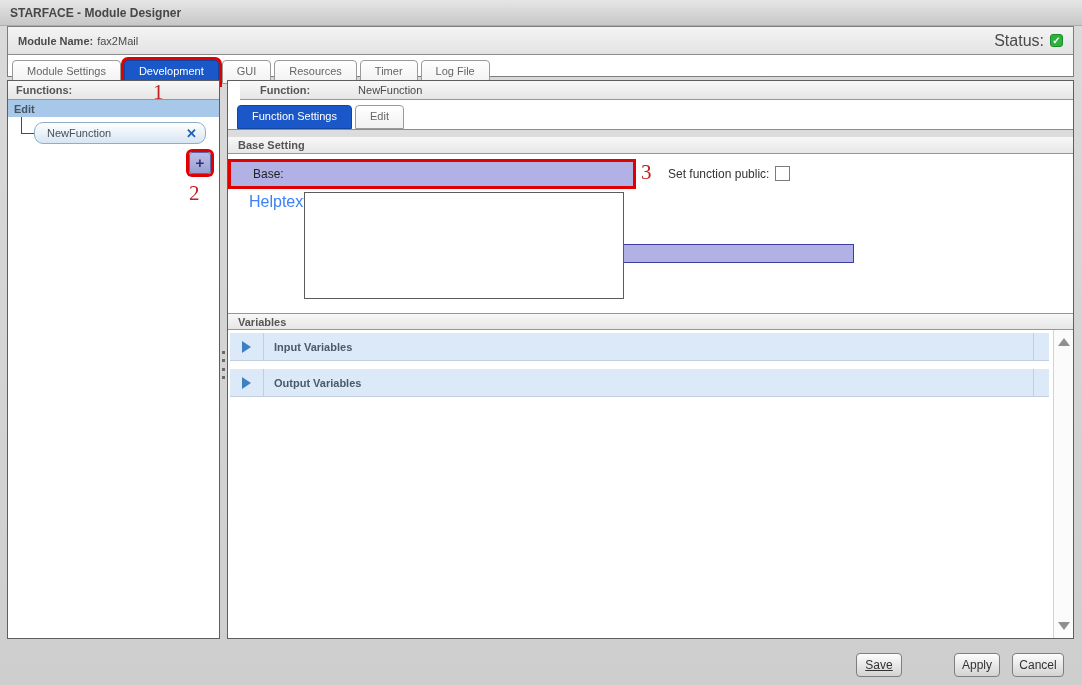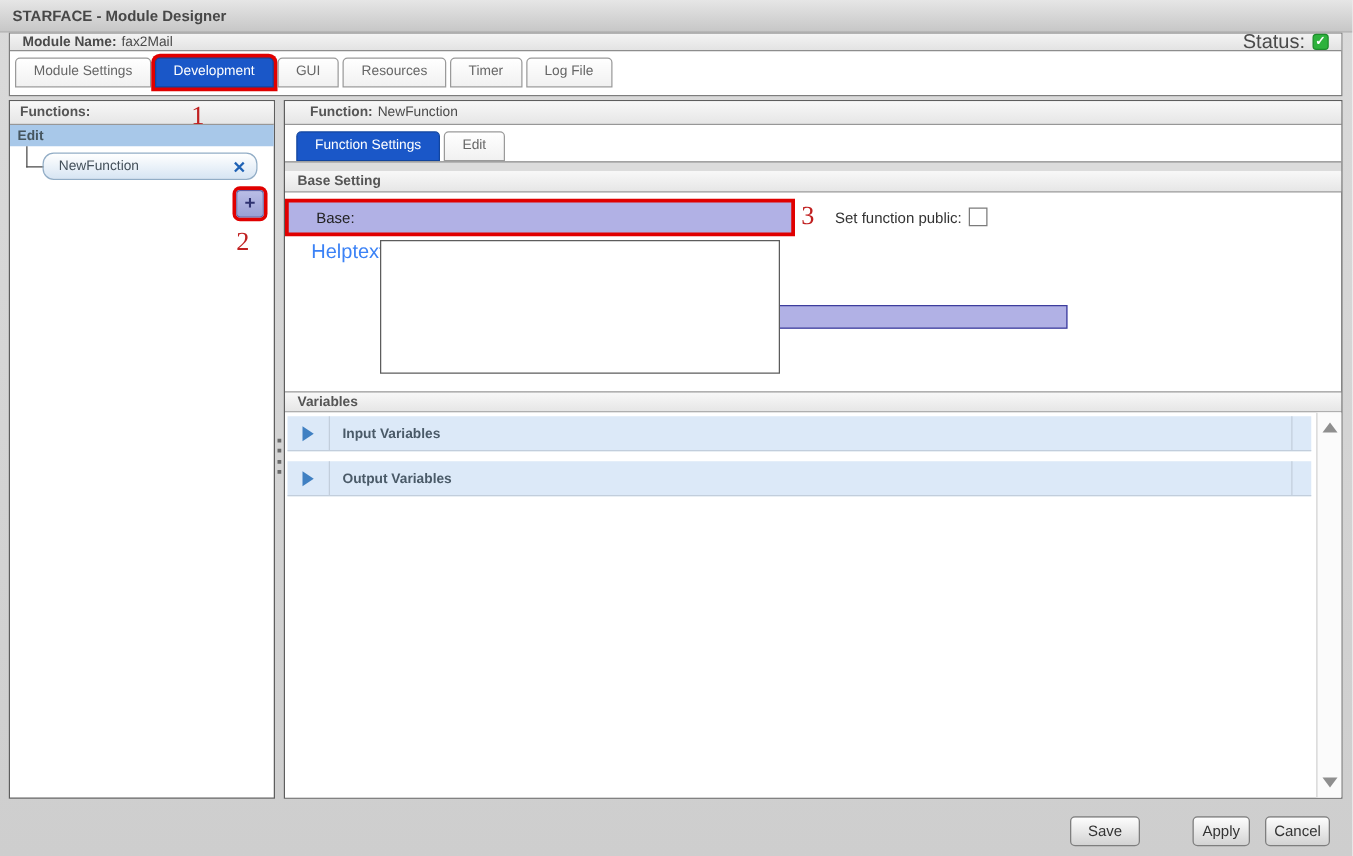--- a/index.html
+++ b/index.html
@@ -8,21 +8,21 @@
 
   
   .titlebar { position:absolute; left:0; top:0; width:1082px; height:26px;
     background:linear-gradient(#e6e6e6,#c7c7c7); border-bottom:1px solid #adadad;
     display:flex; align-items:center; padding-left:10px; }
   .titlebar span { font-size:12px; font-weight:bold; color:#474747; }
 
   
   .top-frame { position:absolute; left:7px; top:26px; width:1067px; height:51px;
     background:#ffffff; border:1px solid #7d7d7d; }
-  .module-bar { height:14px; background:linear-gradient(#f4f4f4,#e3e3e3);
+  .module-bar { height:28px; background:linear-gradient(#f4f4f4,#e3e3e3);
     border-bottom:1px solid #8d8d8d; display:flex; align-items:center;
     padding:0 10px; font-size:11px; color:#4a4a4a; }
   .module-bar .lbl { font-weight:bold; }
   .module-bar .val { margin-left:4px; }
   .module-bar .right { margin-left:auto; display:flex; align-items:center; gap:6px; }
   .status-check { width:13px; height:13px; background:#2db23c; border:1px solid #1d8c2b;
     border-radius:3px; color:#fff; font-size:10px; font-weight:bold; line-height:11px;
     text-align:center; }
   .tab-row { height:29px; padding:5px 0 0 4px; display:flex; align-items:flex-end; }
   .tab { font-size:11px; color:#666; background:linear-gradient(#ffffff,#f1f1f1);
@@ -50,21 +50,21 @@
     background:linear-gradient(#ffffff,#d7e5f3); border:1px solid #92adc6; border-radius:9px;
     display:flex; align-items:center; padding:0 8px 0 12px; }
   .tree-pill .pill-label { font-size:11px; color:#44505a; flex:1; }
   .pill-close { color:#1f62b5; font-weight:bold; font-size:13px; line-height:13px; cursor:default; }
   .plus-btn { position:absolute; left:181px; top:71px; width:22px; height:22px;
     background:linear-gradient(#b9bde6,#9aa0d4); border:1px solid #5f64a8; border-radius:3px;
     color:#2e3270; font-size:15px; font-weight:bold; line-height:19px; text-align:center;
     box-shadow:0 0 0 3px #e00000; cursor:default; }
 
   
-  .fn-header { position:absolute; left:0; top:0; right:0; height:19px; padding-left:20px; }
+  .fn-header { position:absolute; left:12px; top:0; right:0; height:19px; padding-left:20px;gap:44px; }
   .fn-header .val { font-weight:normal; margin-left:4px; color:#4a4a4a; }
   .fn-tab-row { position:absolute; left:0; top:19px; right:0; height:29px; background:#fff;
     display:flex; align-items:flex-end; padding:5px 0 0 9px; }
   .sep-strip { position:absolute; left:0; top:48px; right:0; height:8px; background:#dcdcdc;
     border-top:1px solid #8d8d8d; }
   .base-header { position:absolute; left:0; top:56px; right:0; height:17px; padding-left:10px; }
 
   .name-row { position:absolute; left:3px; top:81px; width:402px; height:24px; background:#b1b1e5;
     box-shadow:0 0 0 3px #e00000; display:flex; align-items:center; }
   .name-label { font-size:12px; color:#222; margin-left:22px; }
@@ -108,21 +108,21 @@
 
   
   .splitter { position:absolute; left:221px; top:351px; width:5px; height:28px;
     display:flex; flex-direction:column; align-items:center; justify-content:space-between; }
   .splitter i { width:3px; height:3px; background:#6a6a6a; display:block; }
 
   
   .footer-btn { position:absolute; top:653px; height:24px; background:linear-gradient(#fdfdfd,#d3d3d3);
     border:1px solid #7e7e7e; border-radius:4px; font-size:12px; color:#333;
     text-align:center; cursor:default; padding-top:4px; }
-  .btn-save { left:856px; width:56px; }
+  .btn-save { left:856px; width:46px;text-decoration:underline; }
   .btn-apply { left:954px; width:46px; }
   .btn-cancel { left:1012px; width:52px; }
 
   
   .ann-num { position:absolute; font-family:"Liberation Serif", serif; font-size:21px;
     color:#c02020; z-index:50; }
   .ann-1 { left:153px; top:80px; }
   .ann-2 { left:189px; top:181px; }
   .ann-3 { left:641px; top:160px; }
 </style>

